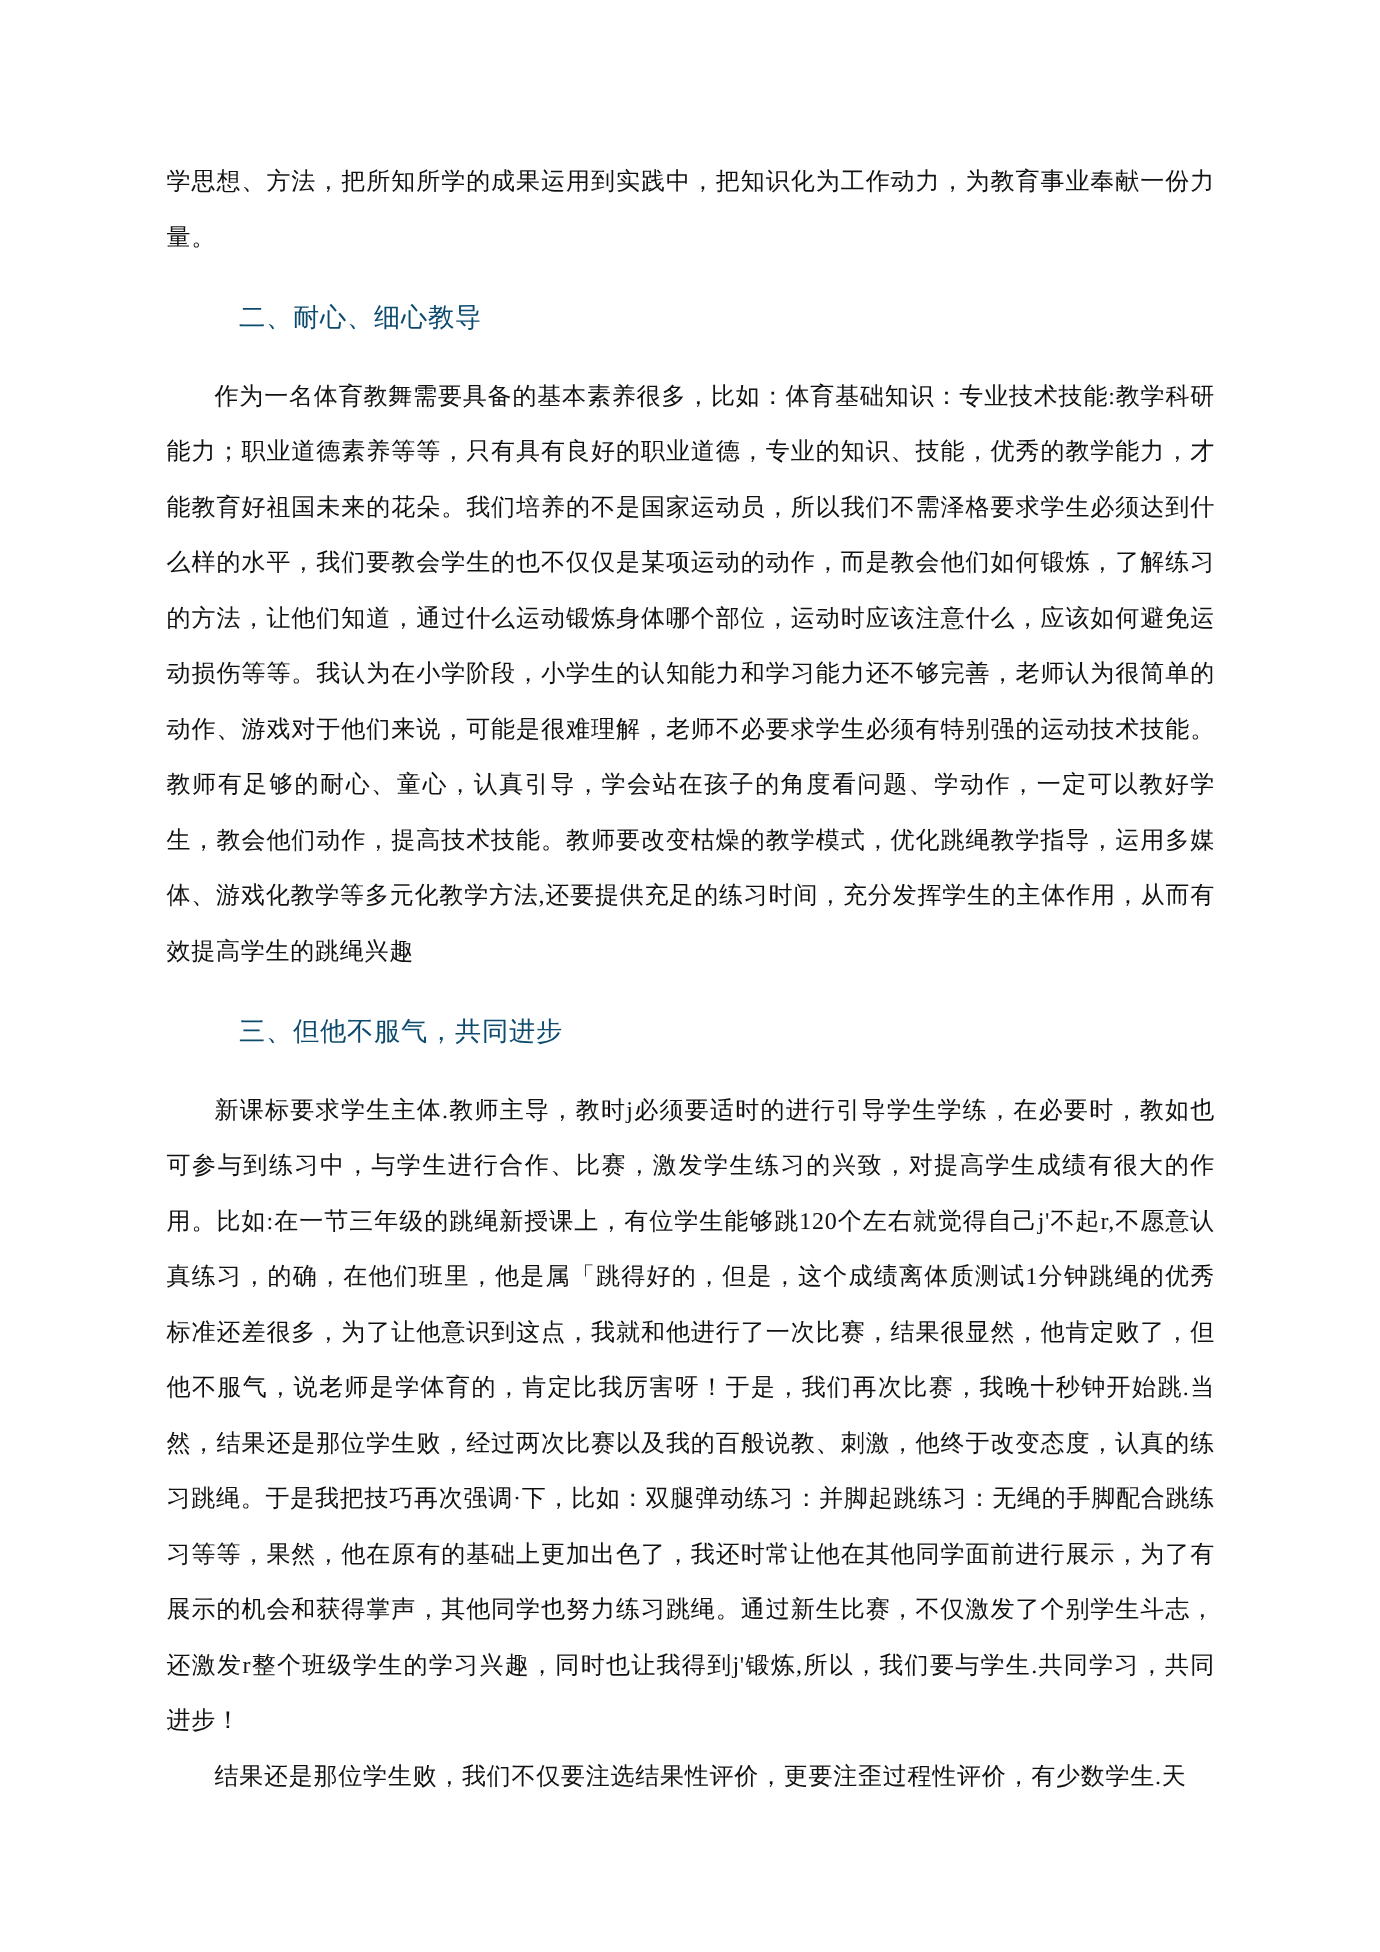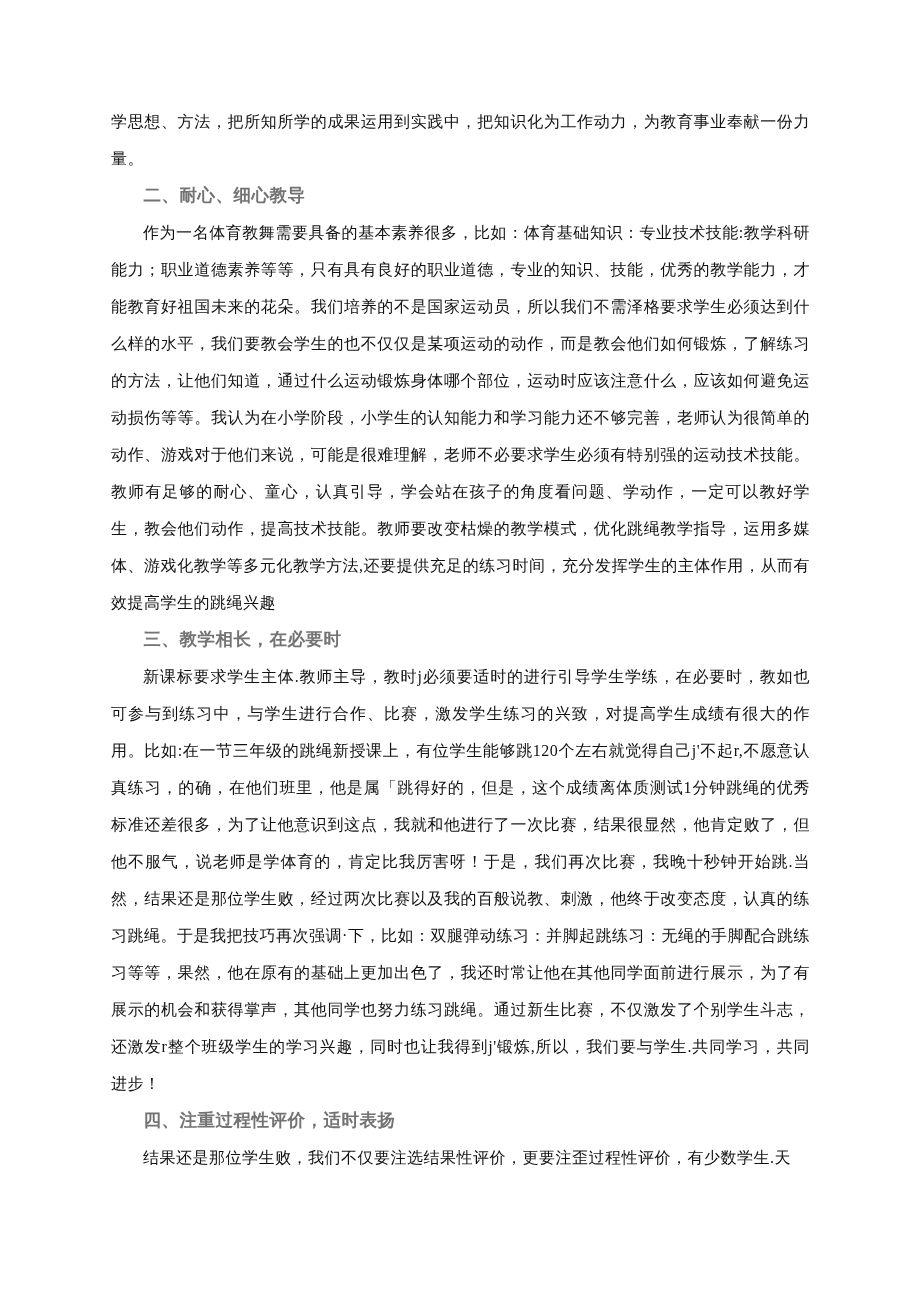--- a/index.html
+++ b/index.html
@@ -30,45 +30,44 @@
   }
   p.para {
     margin: 0;
     padding: 0;
     text-indent: 2em;
   }
   p.para.no-indent {
     text-indent: 0;
   }
   h2.heading {
-    margin: 0;
+    margin: 16px;
     padding: 0;
     font-family: "Liberation Sans", sans-serif;
-    font-weight: bold;
+    font-weight: normal;
     font-size: 17.5px;
     line-height: 37px;
     text-indent: 1.85em;
-    color: #737373;
+    color: #0c4a6e;
     letter-spacing: 0.5px;
   }
 </style>
 </head>
 <body>
 
 <div class="page">
   <div class="doc-body">
 
     <p class="para no-indent">学思想、方法，把所知所学的成果运用到实践中，把知识化为工作动力，为教育事业奉献一份力量。</p>
 
     <h2 class="heading">二、耐心、细心教导</h2>
 
     <p class="para">作为一名体育教舞需要具备的基本素养很多，比如：体育基础知识：专业技术技能:教学科研能力；职业道德素养等等，只有具有良好的职业道德，专业的知识、技能，优秀的教学能力，才能教育好祖国未来的花朵。我们培养的不是国家运动员，所以我们不需泽格要求学生必须达到什么样的水平，我们要教会学生的也不仅仅是某项运动的动作，而是教会他们如何锻炼，了解练习的方法，让他们知道，通过什么运动锻炼身体哪个部位，运动时应该注意什么，应该如何避免运动损伤等等。我认为在小学阶段，小学生的认知能力和学习能力还不够完善，老师认为很简单的动作、游戏对于他们来说，可能是很难理解，老师不必要求学生必须有特别强的运动技术技能。教师有足够的耐心、童心，认真引导，学会站在孩子的角度看问题、学动作，一定可以教好学生，教会他们动作，提高技术技能。教师要改变枯燥的教学模式，优化跳绳教学指导，运用多媒体、游戏化教学等多元化教学方法,还要提供充足的练习时间，充分发挥学生的主体作用，从而有效提高学生的跳绳兴趣</p>
 
-    <h2 class="heading">三、教学相长，在必要时</h2>
+    <h2 class="heading">三、但他不服气，共同进步</h2>
 
     <p class="para">新课标要求学生主体.教师主导，教时j必须要适时的进行引导学生学练，在必要时，教如也可参与到练习中，与学生进行合作、比赛，激发学生练习的兴致，对提高学生成绩有很大的作用。比如:在一节三年级的跳绳新授课上，有位学生能够跳120个左右就觉得自己j'不起r,不愿意认真练习，的确，在他们班里，他是属「跳得好的，但是，这个成绩离体质测试1分钟跳绳的优秀标准还差很多，为了让他意识到这点，我就和他进行了一次比赛，结果很显然，他肯定败了，但他不服气，说老师是学体育的，肯定比我厉害呀！于是，我们再次比赛，我晚十秒钟开始跳.当然，结果还是那位学生败，经过两次比赛以及我的百般说教、刺激，他终于改变态度，认真的练习跳绳。于是我把技巧再次强调·下，比如：双腿弹动练习：并脚起跳练习：无绳的手脚配合跳练习等等，果然，他在原有的基础上更加出色了，我还时常让他在其他同学面前进行展示，为了有展示的机会和获得掌声，其他同学也努力练习跳绳。通过新生比赛，不仅激发了个别学生斗志，还激发r整个班级学生的学习兴趣，同时也让我得到j'锻炼,所以，我们要与学生.共同学习，共同进步！</p>
 
-    <h2 class="heading">四、注重过程性评价，适时表扬</h2>
 
     <p class="para">结果还是那位学生败，我们不仅要注选结果性评价，更要注歪过程性评价，有少数学生.天</p>
 
   </div>
 </div>
 
 </body></html>

